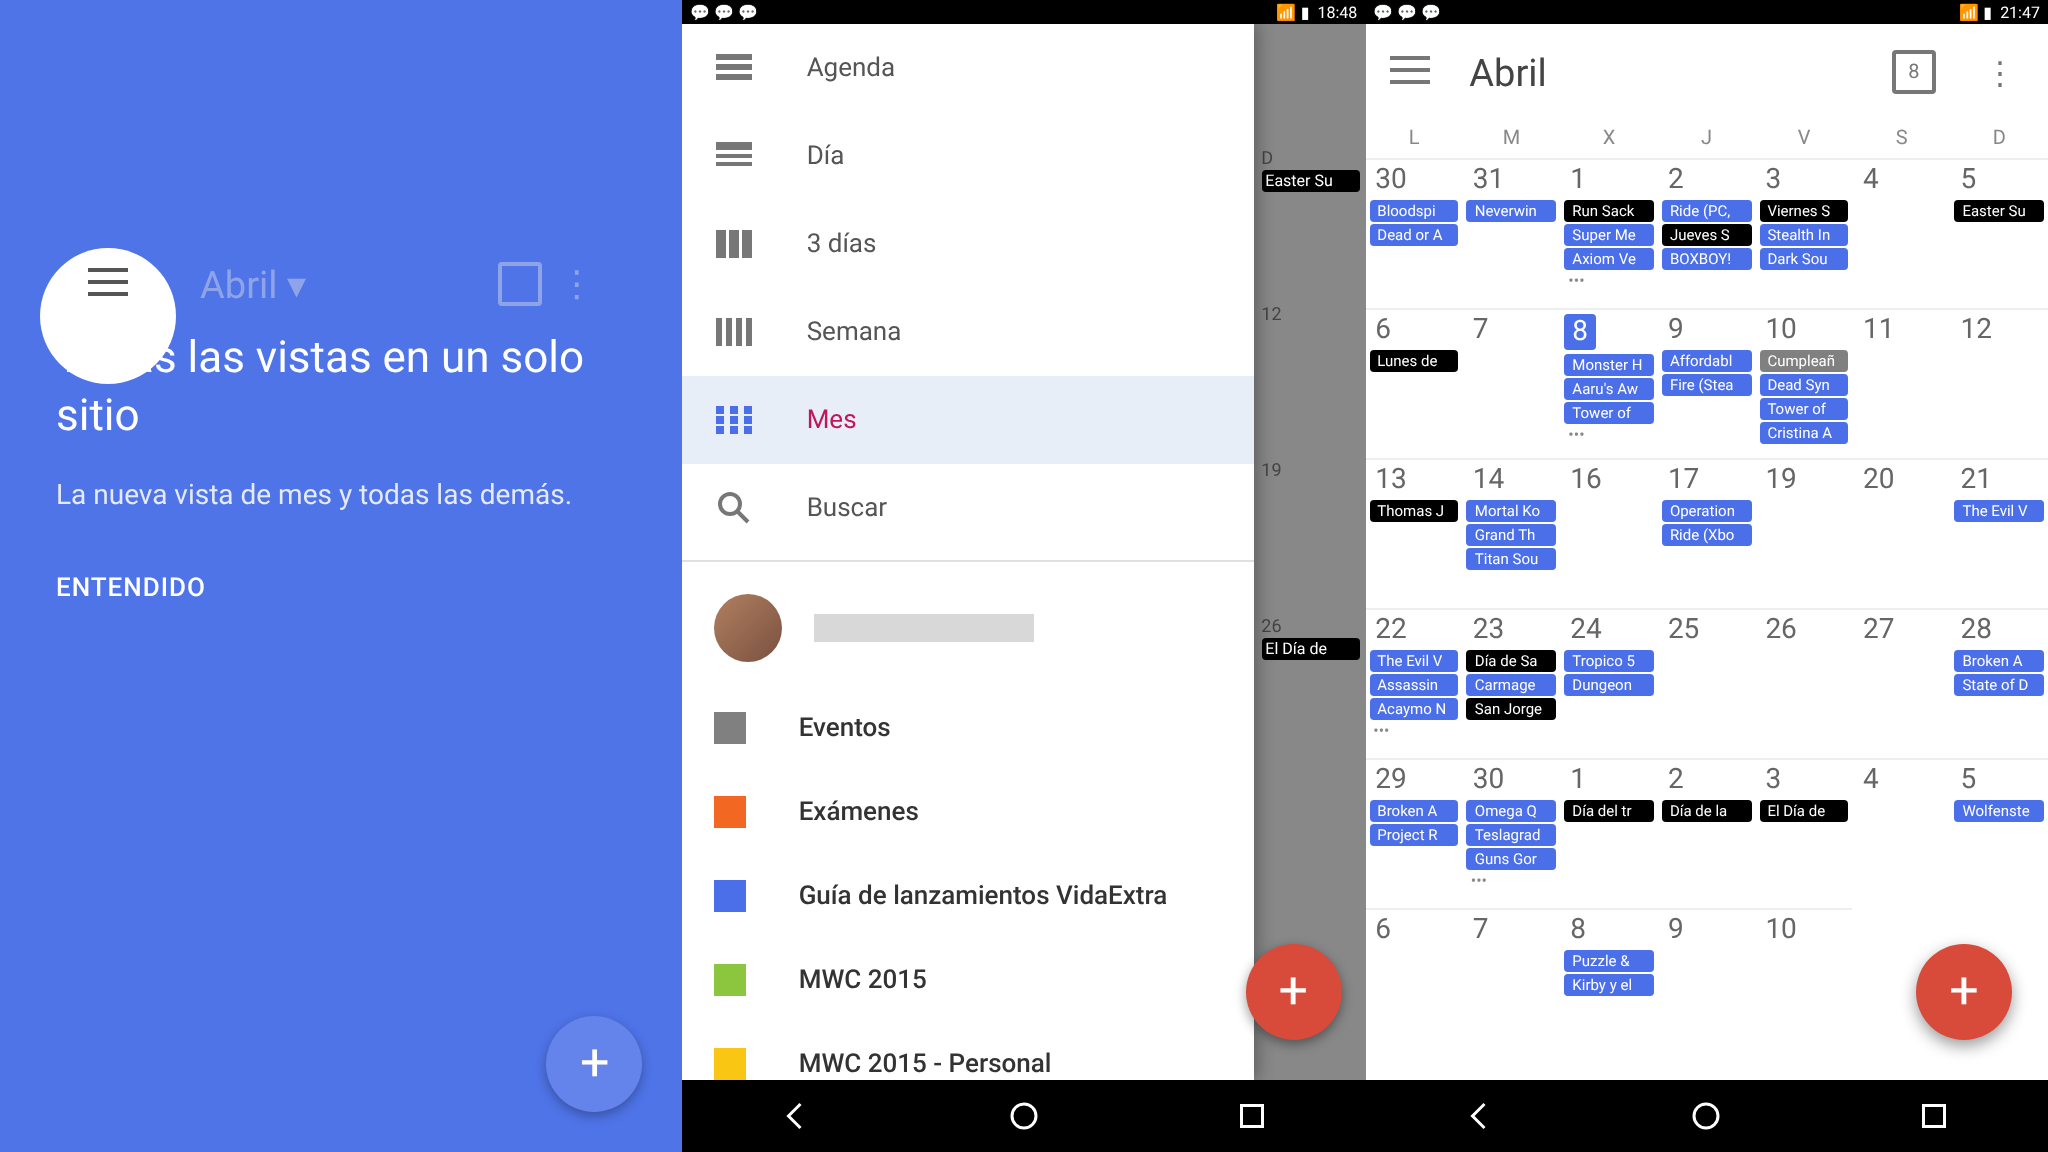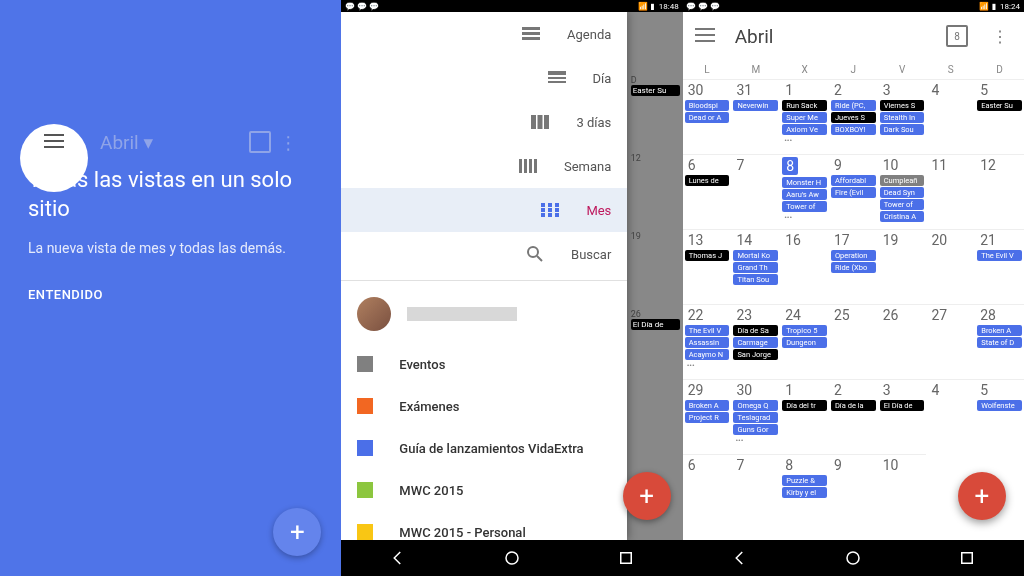--- a/index.html
+++ b/index.html
@@ -23,21 +23,21 @@
 .p1 .overlay p { font-size: 14px; margin-top: 16px; opacity: 0.85; line-height: 1.4; }
 .p1 .overlay .btn { margin-top: 28px; font-size: 13px; font-weight: 500; letter-spacing: 0.5px; }
 .p1 .fab { position: absolute; bottom: 20px; right: 20px; width: 48px; height: 48px; border-radius: 50%; background: #6484ec; display: flex; align-items: center; justify-content: center; color: #fff; font-size: 26px; box-shadow: 0 2px 6px rgba(0,0,0,0.3); }
 
 
 .p2 .behind { position: absolute; inset: 0; background: #888; }
 .p2 .behind .col { position: absolute; right: 0; top: 60px; width: 55px; font-size: 9px; }
 .p2 .behind .cell { height: 78px; padding: 3px; color: #444; }
 .p2 .chip { font-size: 8px; padding: 1px 2px; border-radius: 2px; color: #fff; margin-bottom: 2px; white-space: nowrap; overflow: hidden; }
 .p2 .drawer { position: absolute; left: 0; top: 0; bottom: 0; width: 286px; background: #fff; box-shadow: 2px 0 8px rgba(0,0,0,0.3); overflow-y: auto; }
-.p2 .drawer-item { display: flex; align-items: center; height: 44px; padding: 0 16px; gap: 26px; color: #555; font-size: 13px; justify-content: flex-end; }
+.p2 .drawer-item { display: flex; align-items: center; height: 44px; padding: 0 16px; gap: 26px; color: #555; font-size: 13px; }
 .p2 .drawer-item.active { background: #e8eef7; color: #be185d; }
 .p2 .drawer-item .icon { width: 20px; height: 18px; display: flex; align-items: center; justify-content: center; }
 .p2 .divider { height: 1px; background: #e0e0e0; margin: 4px 0; }
 .p2 .account { display: flex; align-items: center; padding: 12px 16px; gap: 16px; }
 .p2 .avatar { width: 34px; height: 34px; border-radius: 50%; background: linear-gradient(135deg,#b08060,#7a5040); }
 .p2 .account-name { width: 110px; height: 14px; background: #d8d8d8; }
 .p2 .cal-item { display: flex; align-items: center; height: 42px; padding: 0 16px; gap: 26px; color: #333; font-size: 13px; font-weight: 500; }
 .p2 .square { width: 16px; height: 16px; }
 .p2 .fab2 { position: absolute; bottom: 20px; right: 12px; width: 48px; height: 48px; border-radius: 50%; background: #d84a3a; display: flex; align-items: center; justify-content: center; color: #fff; font-size: 26px; box-shadow: 0 2px 6px rgba(0,0,0,0.4); }
 
@@ -229,21 +229,21 @@
     <svg viewBox="0 0 24 24">
         <rect x="5" y="5" width="14" height="14" stroke="#fff" stroke-width="2" fill="none"></rect>
       </svg>
   </div>
 </div>
 
 <div class="panel p3">
   <div class="statusbar">
     <span class="left">💬 💬 💬</span>
       <span>📶 ▮</span>
-      <span>18:24</span>
+      <span>21:47</span>
   </div>
   <div class="content">
     <div class="header3">
       <div class="hamburger3">
         <svg width="20" height="14" viewBox="0 0 20 14">
             <path d="M0 0h20v2H0zm0 6h20v2H0zm0 6h20v2H0z" fill="#777"></path>
           </svg>
       </div>
       <div class="title3">Abril</div>
       <div class="today3">8</div>
@@ -298,21 +298,21 @@
           <div class="dnum">6</div>
           <div class="ev green">Lunes de</div>
         </div>
         <div class="cell3">
           <div class="dnum">7</div>
         </div>
         <div class="cell3"><div class="dnum today">8</div><div class="ev blue">Monster H</div><div class="ev blue">Aaru's Aw</div><div class="ev blue">Tower of</div><div class="more-ev">•••</div></div>
         <div class="cell3">
           <div class="dnum">9</div>
           <div class="ev blue">Affordabl</div>
-          <div class="ev blue">Fire (Evil</div>
+          <div class="ev blue">Fire (Stea</div>
         </div>
         <div class="cell3">
           <div class="dnum">10</div>
           <div class="ev gray">Cumpleañ</div>
           <div class="ev blue">Dead Syn</div>
           <div class="ev blue">Tower of</div>
           <div class="ev blue">Cristina A</div>
         </div>
         <div class="cell3">
           <div class="dnum">11</div>

